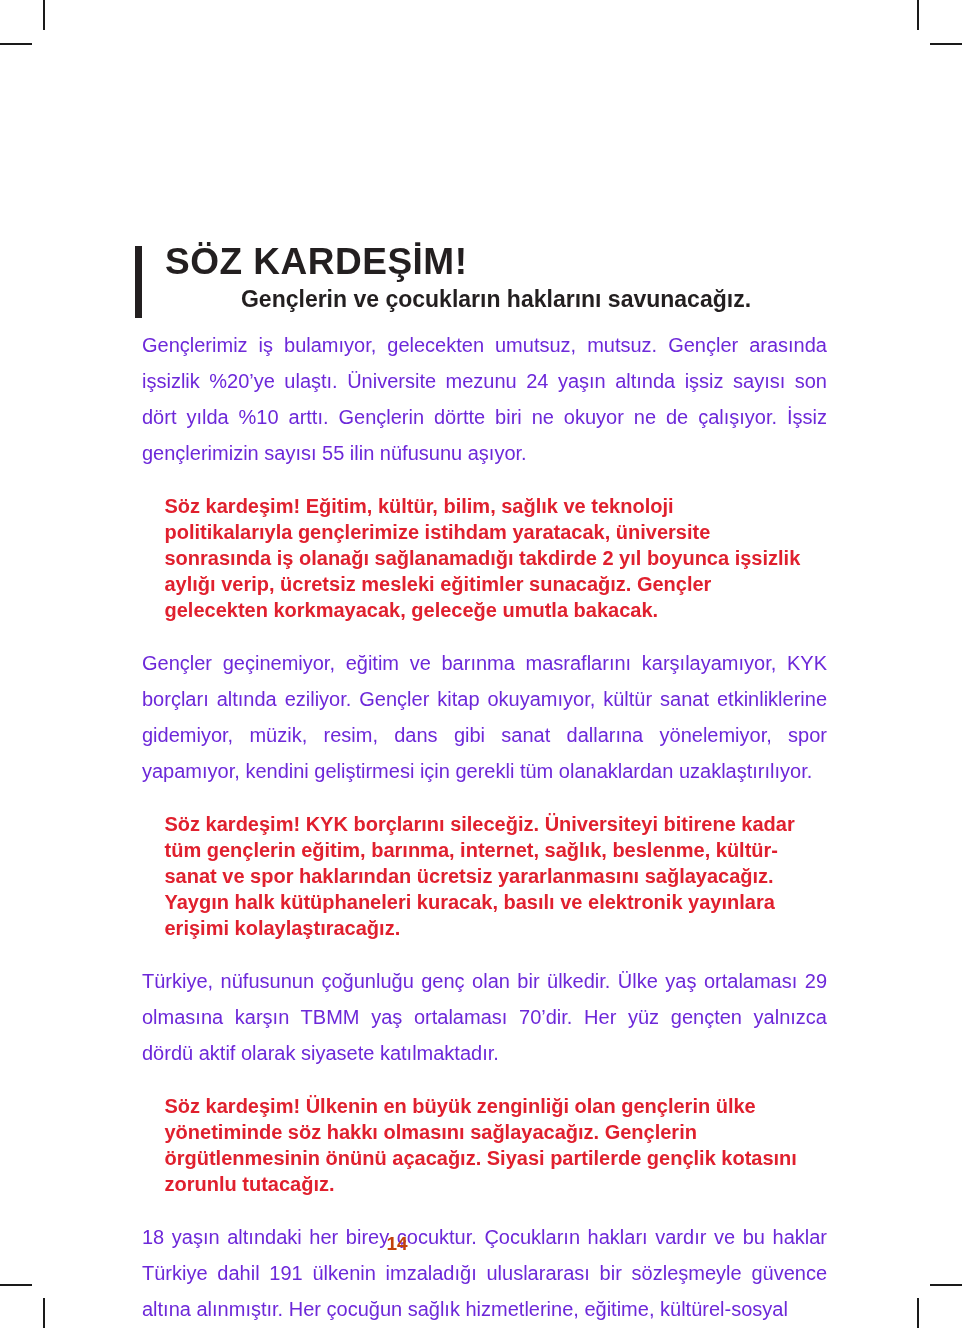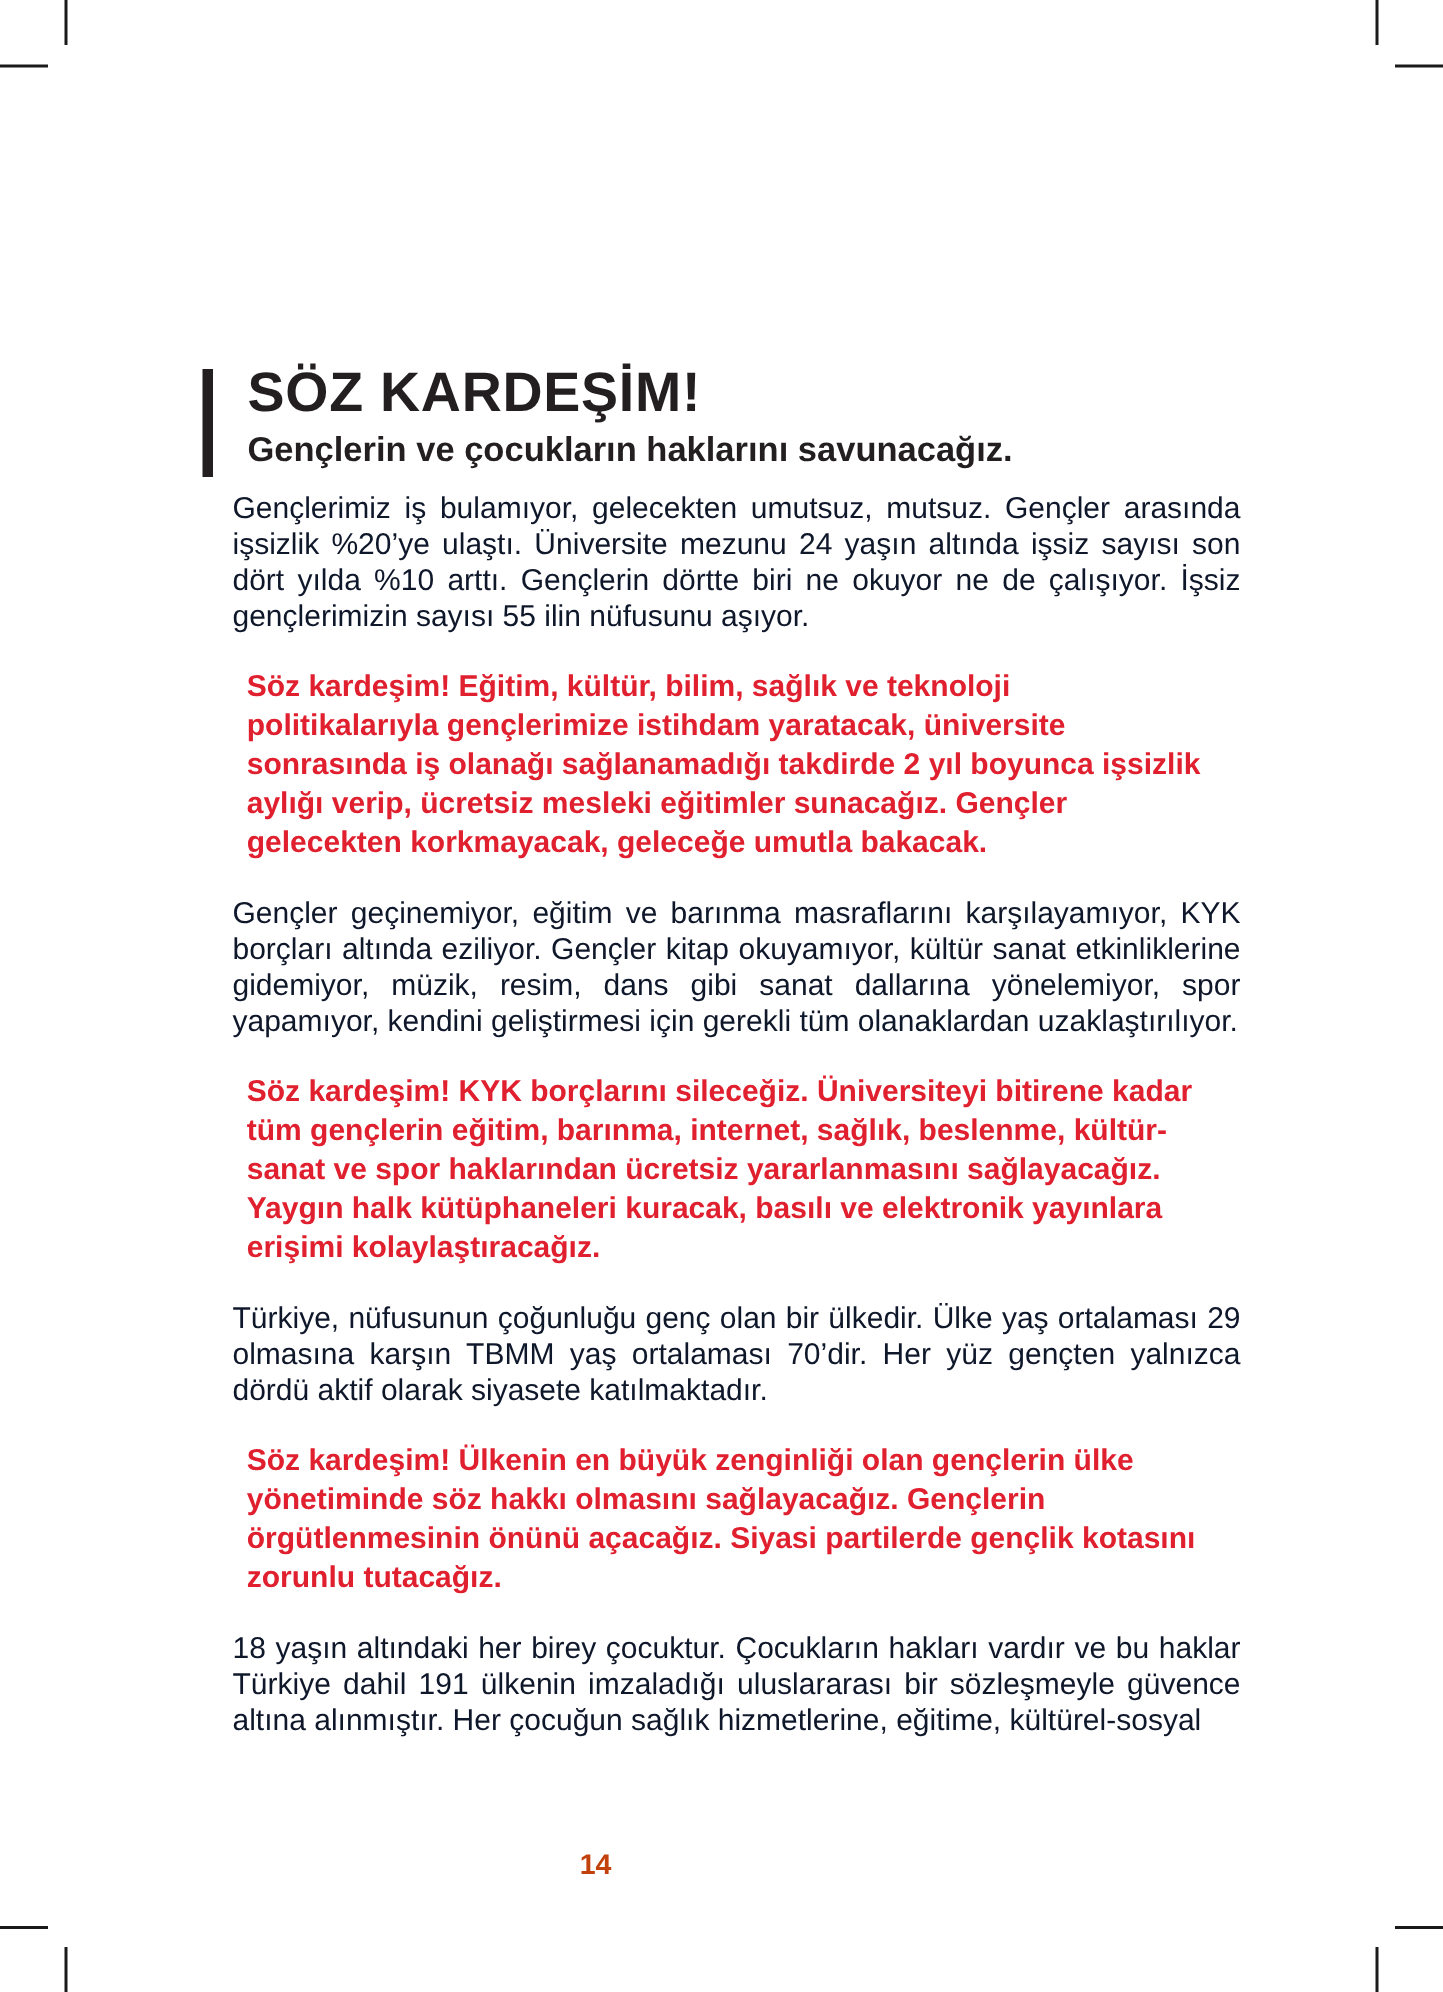--- a/index.html
+++ b/index.html
@@ -58,28 +58,29 @@
     line-height: 1.05;
     color: #231f20;
     letter-spacing: 0.5px;
   }
   .subheading {
     font-size: 23px;
     font-weight: bold;
     line-height: 1.2;
     color: #231f20;
     margin-top: 4px;
+    text-align: center;
   }
 
   .paragraph {
     font-size: 20px;
-    line-height: 24px;
-    color: #0f172a;
+    line-height: 36px;
+    color: #6d28d9;
     text-align: justify;
-    margin: 0 0 22px 17px;
+    margin: 0 0 22px 4px;
   }
   .pledge {
     font-size: 20px;
     font-weight: bold;
     line-height: 26px;
     color: #e0202e;
     text-align: left;
     width: 636px;
     margin: 0 auto 22px auto;
   }

